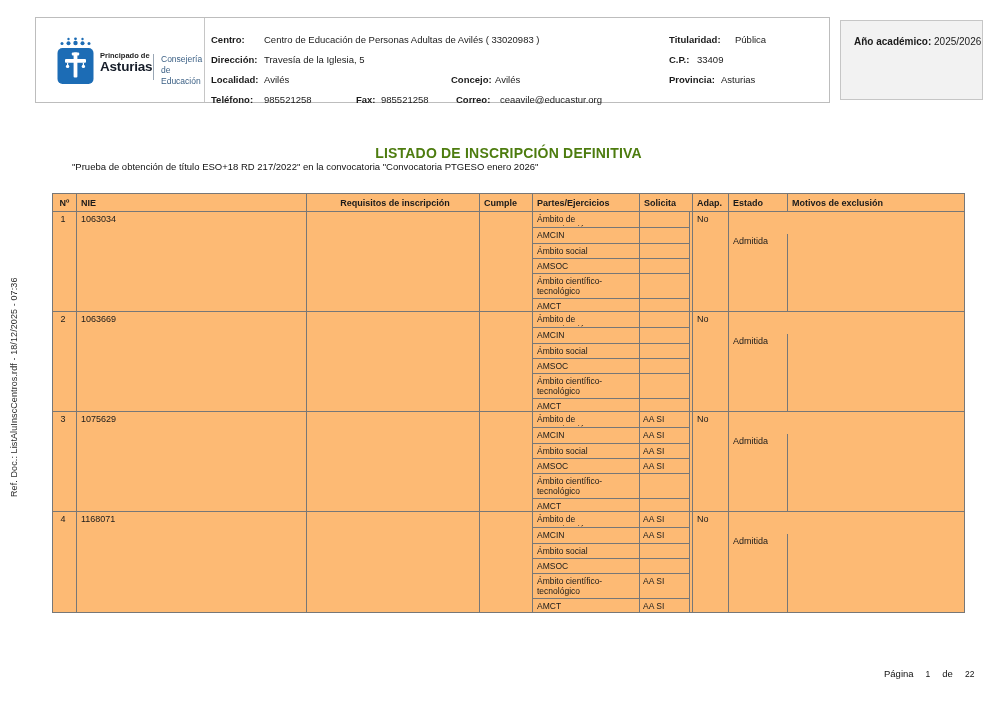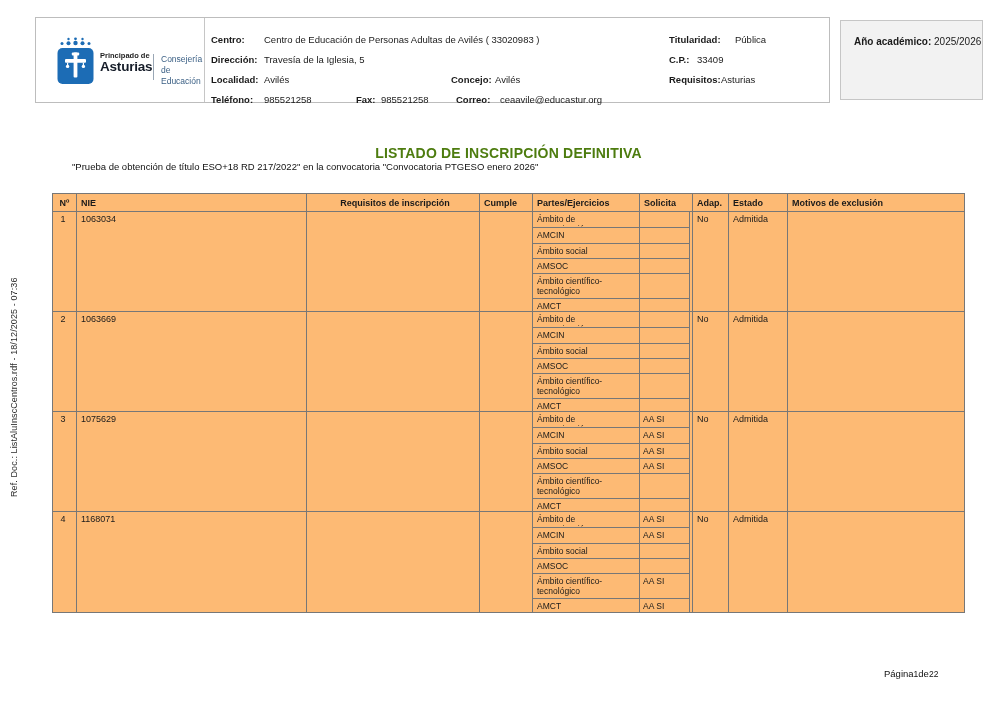--- a/index.html
+++ b/index.html
@@ -52,34 +52,34 @@
 
   .trow { display:flex; height:100px; border-bottom:1px solid #777; }
   .trow:last-child { border-bottom:none; }
   .c { border-right:1px solid #777; font-size:9px; padding:2px 3px 0 4px; overflow:hidden; }
   .c-num { width:24px; text-align:center; padding-left:0; }
   .c-nie { width:230px; }
   .c-req { width:173px; }
   .c-cumple { width:53px; }
   .c-partes { width:160px; padding:0; }
   .c-adap { width:36px; }
-  .c-estado { width:59px; }
+  .c-estado { width:59px;margin-top:22px; }
   .c-motivos { flex:1; border-right:none; }
 
   .subwrap { width:157px; height:100%; display:flex; flex-direction:column; }
   .srow { display:flex; border-bottom:1px solid #777; }
   .srow:nth-child(1), .srow:nth-child(2) { height:16px; }
   .srow:nth-child(3), .srow:nth-child(4) { height:15px; }
   .srow:nth-child(5) { height:25px; }
   .srow:nth-child(6) { flex:1; border-bottom:none; }
   .sname { width:107px; border-right:1px solid #777; padding:2px 10px 0 4px; font-size:8.5px; line-height:10px; overflow:hidden; }
   .sval { flex:1; border-right:1px solid #777; padding:2px 0 0 3px; font-size:8.5px; line-height:10px; }
 
   
-  .footer { position:absolute; left:884px; top:668px; display:flex; align-items:baseline; font-size:9.5px; color:#111; }
+  .footer { position:absolute; left:884px; top:668px; display:flex; align-items:baseline; gap:12px; font-size:9.5px; color:#111; }
   .footer .pg-num { font-size:8.5px; }
 </style>
 </head>
 <body>
 
 <div class="page">
 
   <div class="side-note">Ref. Doc.: ListAluInscCentros.rdf - 18/12/2025 - 07:36</div>
 
   <div class="header-box">
@@ -128,21 +128,21 @@
       <span class="lbl" style="left:175px">Dirección:</span>
       <span style="left:228px">Travesía de la Iglesia, 5</span>
       <span class="lbl" style="left:633px">C.P.:</span>
       <span style="left:661px">33409</span>
     </div>
     <div class="info-row r3">
       <span class="lbl" style="left:175px">Localidad:</span>
       <span style="left:228px">Avilés</span>
       <span class="lbl" style="left:415px">Concejo:</span>
       <span style="left:459px">Avilés</span>
-      <span class="lbl" style="left:633px">Requisitos:</span>
+      <span class="lbl" style="left:633px">Provincia:</span>
       <span style="left:685px">Asturias</span>
     </div>
     <div class="info-row r4">
       <span class="lbl" style="left:175px">Teléfono:</span>
       <span style="left:228px">985521258</span>
       <span class="lbl" style="left:320px">Fax:</span>
       <span style="left:345px">985521258</span>
       <span class="lbl" style="left:420px">Correo:</span>
       <span style="left:464px">ceaavile@educastur.org</span>
     </div>

